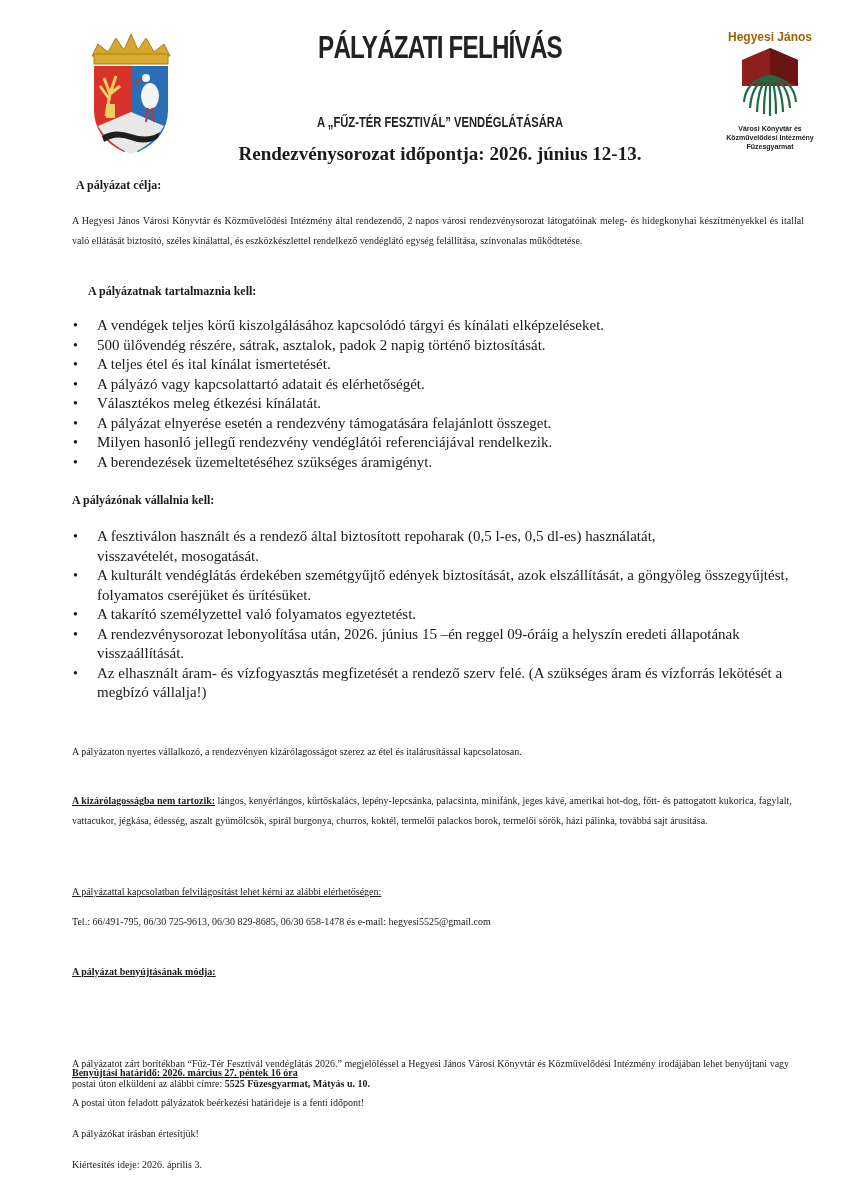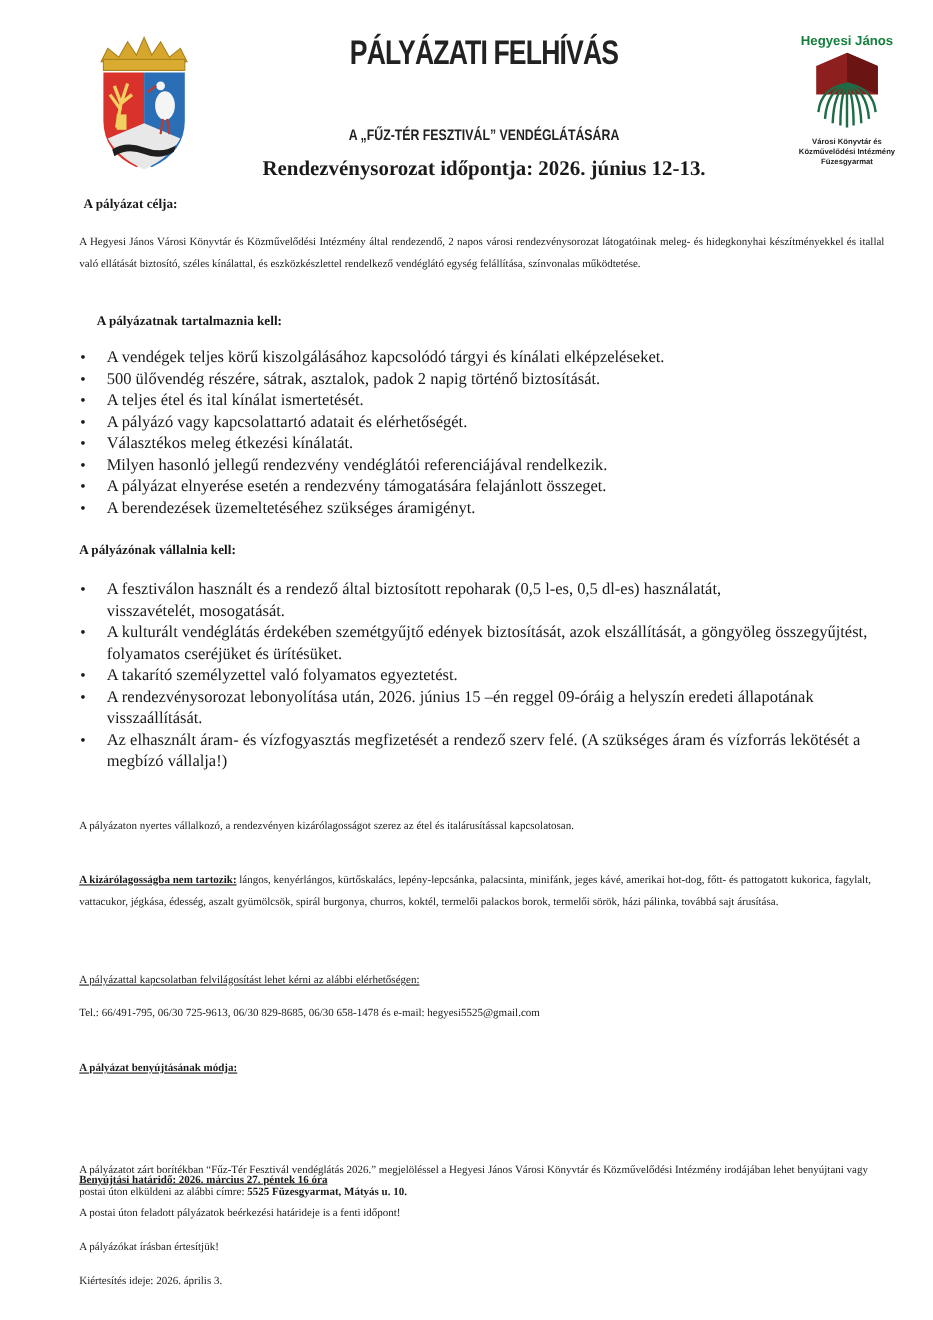--- a/index.html
+++ b/index.html
@@ -1,21 +1,21 @@
 <!DOCTYPE html>
 <html><head>
 <meta charset="utf-8">
 <style>
   html, body { margin: 0; padding: 0; background: #ffffff; }
   body { width: 848px; height: 1200px; position: relative; overflow: hidden;
          font-family: "Liberation Serif", "DejaVu Serif", serif; color: #1a1a1a; }
   .abs { position: absolute; }
   .coat { left: 84px; top: 30px; width: 94px; height: 132px; }
   .logo { left: 708px; top: 30px; width: 124px; height: 130px; text-align: center; }
-  .logo-name { font-family: "Liberation Sans", sans-serif; font-weight: bold; font-size: 12px; color: #15803d; margin-bottom: 2px; }
+  .logo-name { font-family: "Liberation Sans", sans-serif; font-weight: bold; font-size: 12px; color: #a16207; margin-bottom: 2px; }
   .logo-sub { font-family: "Liberation Sans", sans-serif; font-weight: bold; font-size: 7px; line-height: 9px; color: #222; margin-top: 2px; }
   .title { left: 220px; top: 30px; width: 440px; text-align: center;
            font-family: "Liberation Sans", sans-serif; font-weight: bold; font-size: 31px;
            letter-spacing: -1px; color: #222; transform: scaleX(0.78); transform-origin: center; }
   .subtitle { left: 220px; top: 114px; width: 440px; text-align: center;
               font-family: "Liberation Sans", sans-serif; font-weight: bold; font-size: 14px;
               color: #222; transform: scaleX(0.8); transform-origin: center; }
   .dates { left: 200px; top: 143px; width: 480px; text-align: center; font-weight: bold; font-size: 19px; }
   h2 { margin: 0; font-size: 12px; font-weight: bold; }
   .p { font-size: 10px; line-height: 20px; }
@@ -81,22 +81,22 @@
 <h2 class="abs" style="left:76px; top:178px;">A pályázat célja:</h2>
 <div class="abs p just" style="left:72px; top:211px; width:732px;">A Hegyesi János Városi Könyvtár és Közművelődési Intézmény által rendezendő, 2 napos városi rendezvénysorozat látogatóinak meleg- és hidegkonyhai készítményekkel és itallal való ellátását biztosító, széles kínálattal, és eszközkészlettel rendelkező vendéglátó egység felállítása, színvonalas működtetése.</div>
 
 <h2 class="abs" style="left:88px; top:284px;">A pályázatnak tartalmaznia kell:</h2>
 <ul class="abs bl" style="left:72px; top:316px; width:720px;">
   <li>A vendégek teljes körű kiszolgálásához kapcsolódó tárgyi és kínálati elképzeléseket.</li>
   <li>500 ülővendég részére, sátrak, asztalok, padok 2 napig történő biztosítását.</li>
   <li>A teljes étel és ital kínálat ismertetését.</li>
   <li>A pályázó vagy kapcsolattartó adatait és elérhetőségét.</li>
   <li>Választékos meleg étkezési kínálatát.</li>
+  <li>A pályázat elnyerése esetén a rendezvény támogatására felajánlott összeget.</li>
   <li>Milyen hasonló jellegű rendezvény vendéglátói referenciájával rendelkezik.</li>
-  <li>A pályázat elnyerése esetén a rendezvény támogatására felajánlott összeget.</li>
   <li>A berendezések üzemeltetéséhez szükséges áramigényt.</li>
 </ul>
 
 <h2 class="abs" style="left:72px; top:493px;">A pályázónak vállalnia kell:</h2>
 <ul class="abs bl" style="left:72px; top:527px; width:735px;">
   <li style="padding-right:150px;">A fesztiválon használt és a rendező által biztosított repoharak (0,5 l-es, 0,5 dl-es) használatát, visszavételét, mosogatását.</li>
   <li>A kulturált vendéglátás érdekében szemétgyűjtő edények biztosítását, azok elszállítását, a göngyöleg összegyűjtést, folyamatos cseréjüket és ürítésüket.</li>
   <li>A takarító személyzettel való folyamatos egyeztetést.</li>
   <li style="padding-right:50px;">A rendezvénysorozat lebonyolítása után, 2026. június 15 –én reggel 09-óráig a helyszín eredeti állapotának visszaállítását.</li>
   <li>Az elhasznált áram- és vízfogyasztás megfizetését a rendező szerv felé. (A szükséges áram és vízforrás lekötését a megbízó vállalja!)</li>

